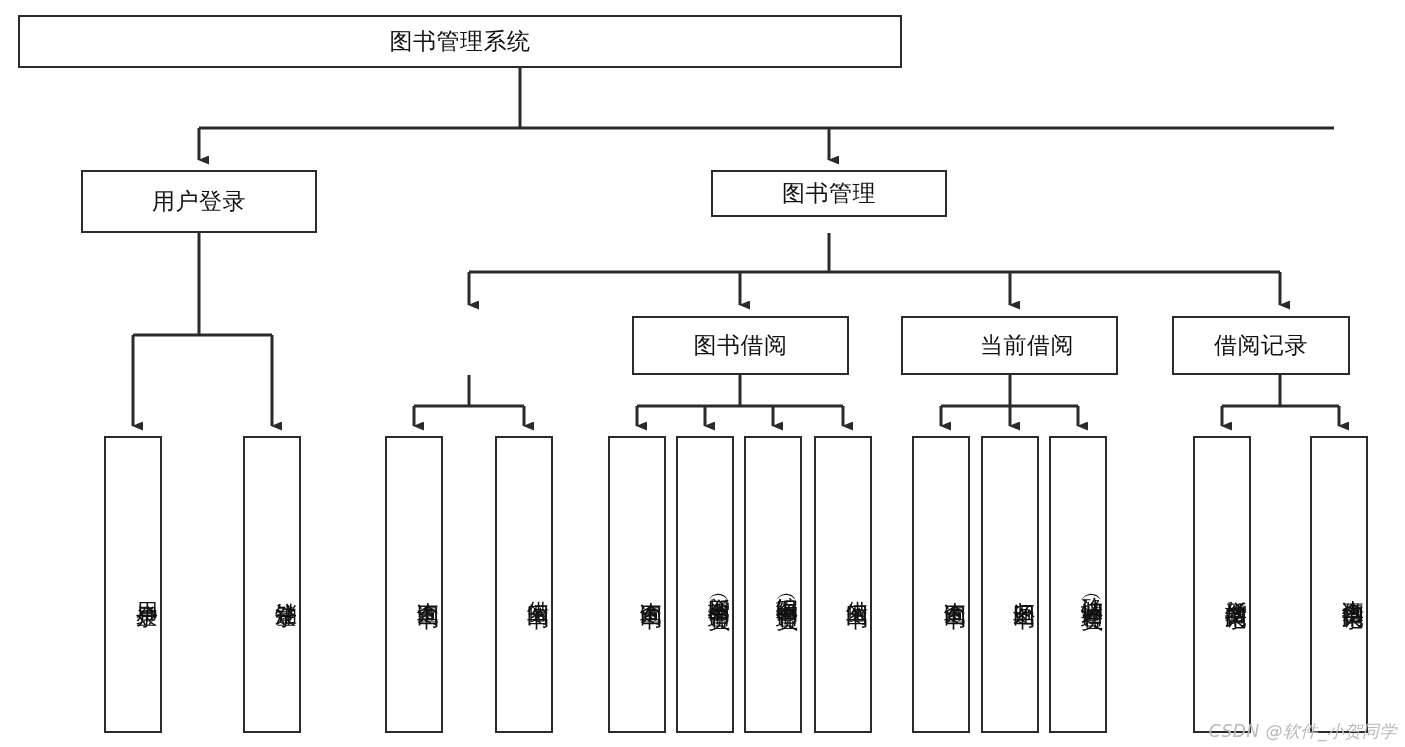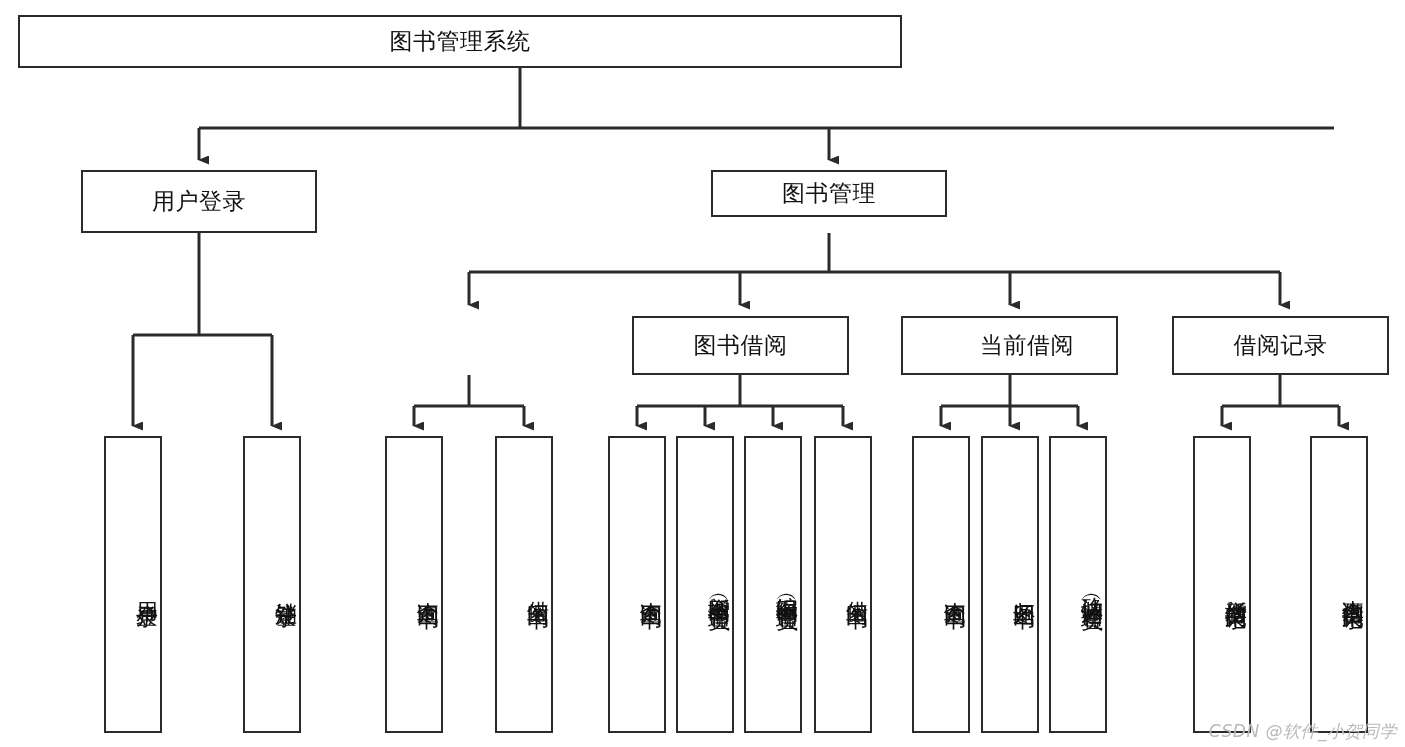--- a/index.html
+++ b/index.html
@@ -130,21 +130,21 @@
     </g>
   </svg>
 
   <div class="node root horiz" style="left:18px; top:15px; width:884px; height:53px;">图书管理系统</div>
 
   <div class="node horiz" style="left:81px; top:170px; width:236px; height:63px;">用户登录</div>
   <div class="node horiz" style="left:711px; top:170px; width:236px; height:47px;">图书管理</div>
 
   <div class="node horiz" style="left:632px; top:316px; width:217px; height:59px;">图书借阅</div>
   <div class="node horiz" style="left:901px; top:316px; width:217px; height:59px;padding-left:35px;">当前借阅</div>
-  <div class="node horiz" style="left:1172px; top:316px; width:217px; height:59px;">借阅记录</div>
+  <div class="node horiz" style="left:1172px; top:316px; width:178px; height:59px;">借阅记录</div>
 
   <div class="node leaf" style="left:104px; top:436px; width:58px; height:297px;">
     <span class="vlabel">用户登录</span>
   </div>
   <div class="node leaf" style="left:243px; top:436px; width:58px; height:297px;">
     <span class="vlabel">注销登录</span>
   </div>
 
   <div class="node leaf" style="left:385px; top:436px; width:58px; height:297px;">
     <span class="vlabel">查询图书</span>

